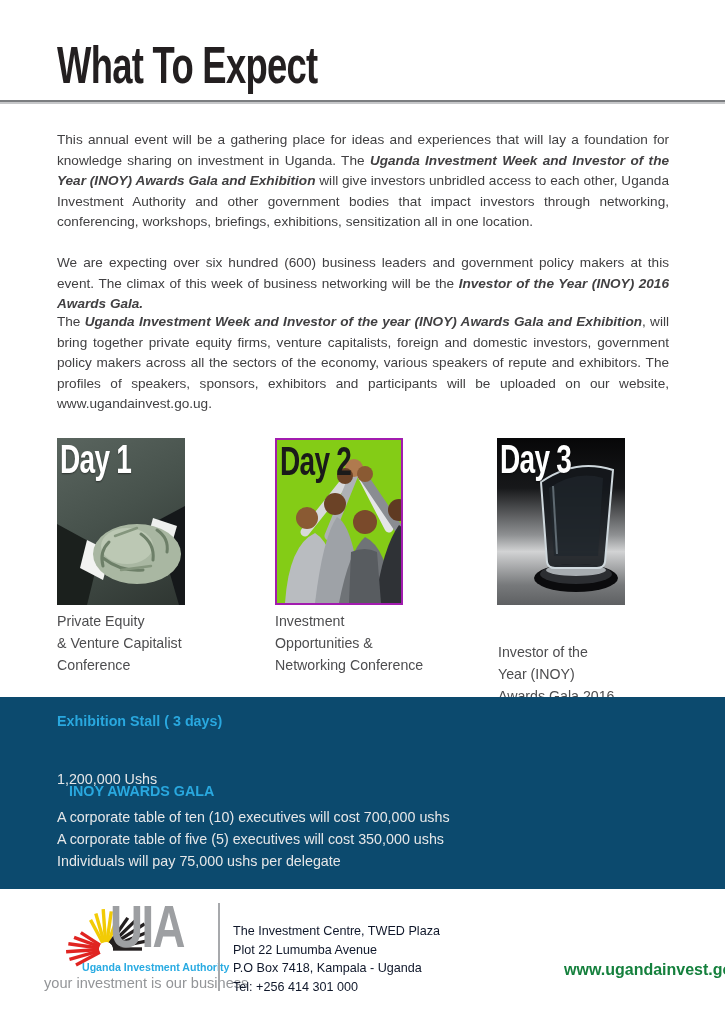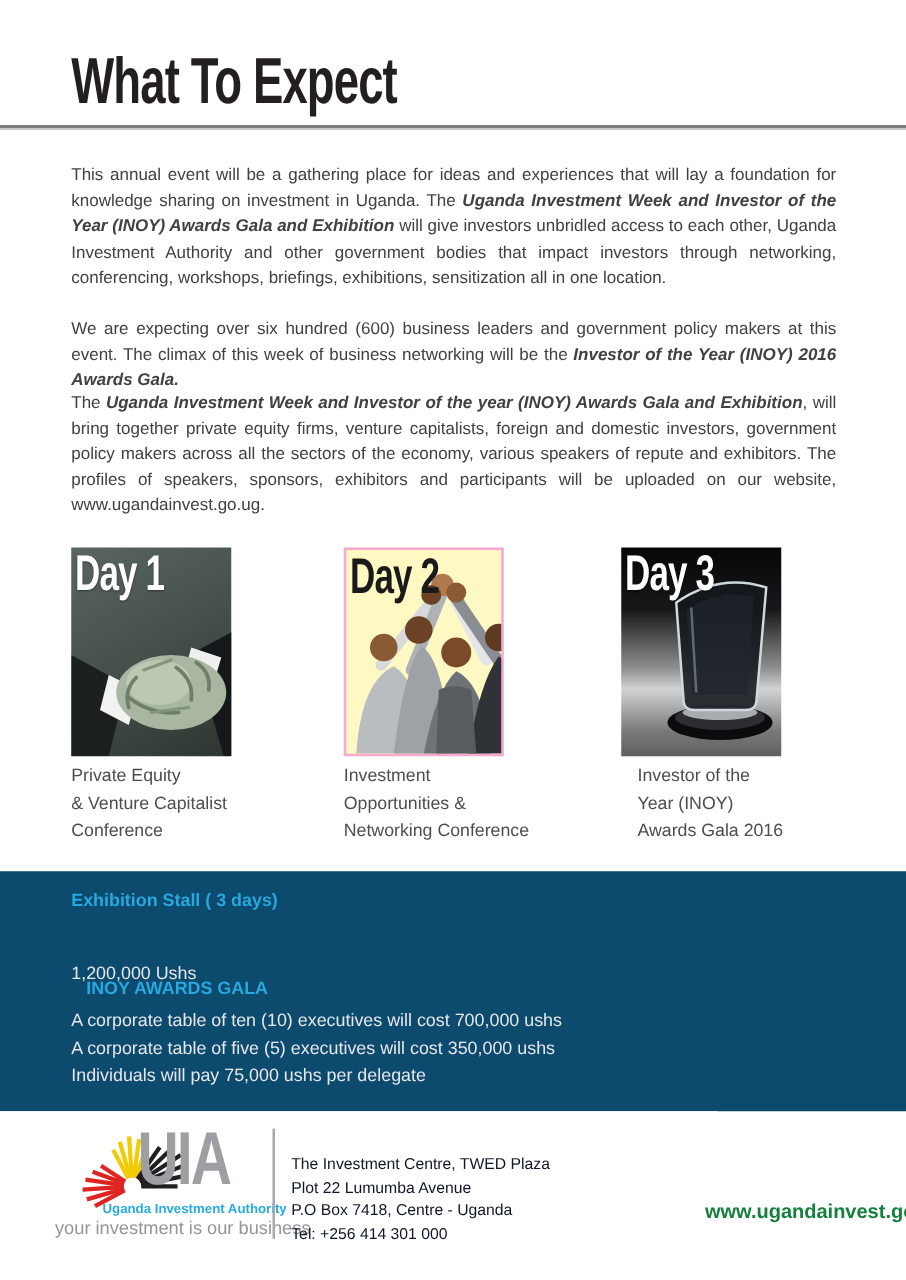--- a/index.html
+++ b/index.html
@@ -28,28 +28,28 @@
     font-size:13.6px; line-height:20.6px; text-align:justify; color:#414042;
   }
   .bi { font-weight:bold; font-style:italic; }
   .tile { position:absolute; top:438px; width:128px; height:167px; overflow:hidden; }
   .tile svg { position:absolute; left:0; top:0; }
   .day-label {
     position:absolute; left:3px; top:1px; font-size:40px; line-height:1;
     color:#ffffff; text-shadow:0 1px 2px rgba(0,0,0,.45);
   }
   .tile1 { left:57px;  background:linear-gradient(150deg,#5a655f 0%,#47524c 45%,#2e3531 100%); }
-  .tile2 { left:275px; background:#fef9c3; border:2px solid #f9a8d4;padding-left:32px; }
+  .tile2 { left:275px; background:#84cc16; border:2px solid #a21caf;padding-left:32px; }
   .tile2 .day-label { color:#1a1a1a; text-shadow:none; }
   .tile3 { left:497px; background:linear-gradient(180deg,#070708 0%,#17181a 30%,#8e9092 58%,#d2d3d4 68%,#77797b 88%,#5e6062 100%);padding-left:48px; }
   .caption {
     position:absolute; top:610px; width:175px;
     font-size:14.2px; line-height:22px; color:#4D4D4F;
   }
-  .cap1 { left:57px; } .cap2 { left:275px; } .cap3 { left:510px; }
+  .cap1 { left:57px; } .cap2 { left:275px; } .cap3 { left:498px;margin-top:31px; }
   .band {
     position:absolute; left:0; top:697px; width:725px; height:192px;
     background:#0c4a6e; color:#E6E7E8; font-size:14.3px;
   }
   .band-heading { position:absolute; left:57px; font-weight:bold; color:#29A8DF; }
   .band-text    { position:absolute; left:57px; line-height:22px; }
   .bh1 { top:16px; }  .bt1 { top:39px;margin-top:32px; }
   .bh2 { top:86px;margin-left:12px; }  .bt2 { top:109px; }
   .footer { position:absolute; left:0; top:889px; width:574px; height:135px; background:#ffffff; }
   .logo-fan { position:absolute; left:48px; top:10px; }
@@ -190,19 +190,19 @@
         </g>
       </g>
     </svg>
     <div class="logo-acronym">UIA</div>
     <div class="logo-org">Uganda Investment Authority</div>
     <div class="logo-tagline">your investment is our business</div>
     <div class="footer-divider"></div>
     <div class="address">
       <div>The Investment Centre, TWED Plaza</div>
       <div>Plot 22 Lumumba Avenue</div>
-      <div>P.O Box 7418, Centre - Uganda</div>
+      <div>P.O Box 7418, Kampala - Uganda</div>
       <div>Tel: +256 414 301 000</div>
     </div>
     <div class="website">www.ugandainvest.go.ug</div>
   </div>
 
 </div>
 
 </body></html>

